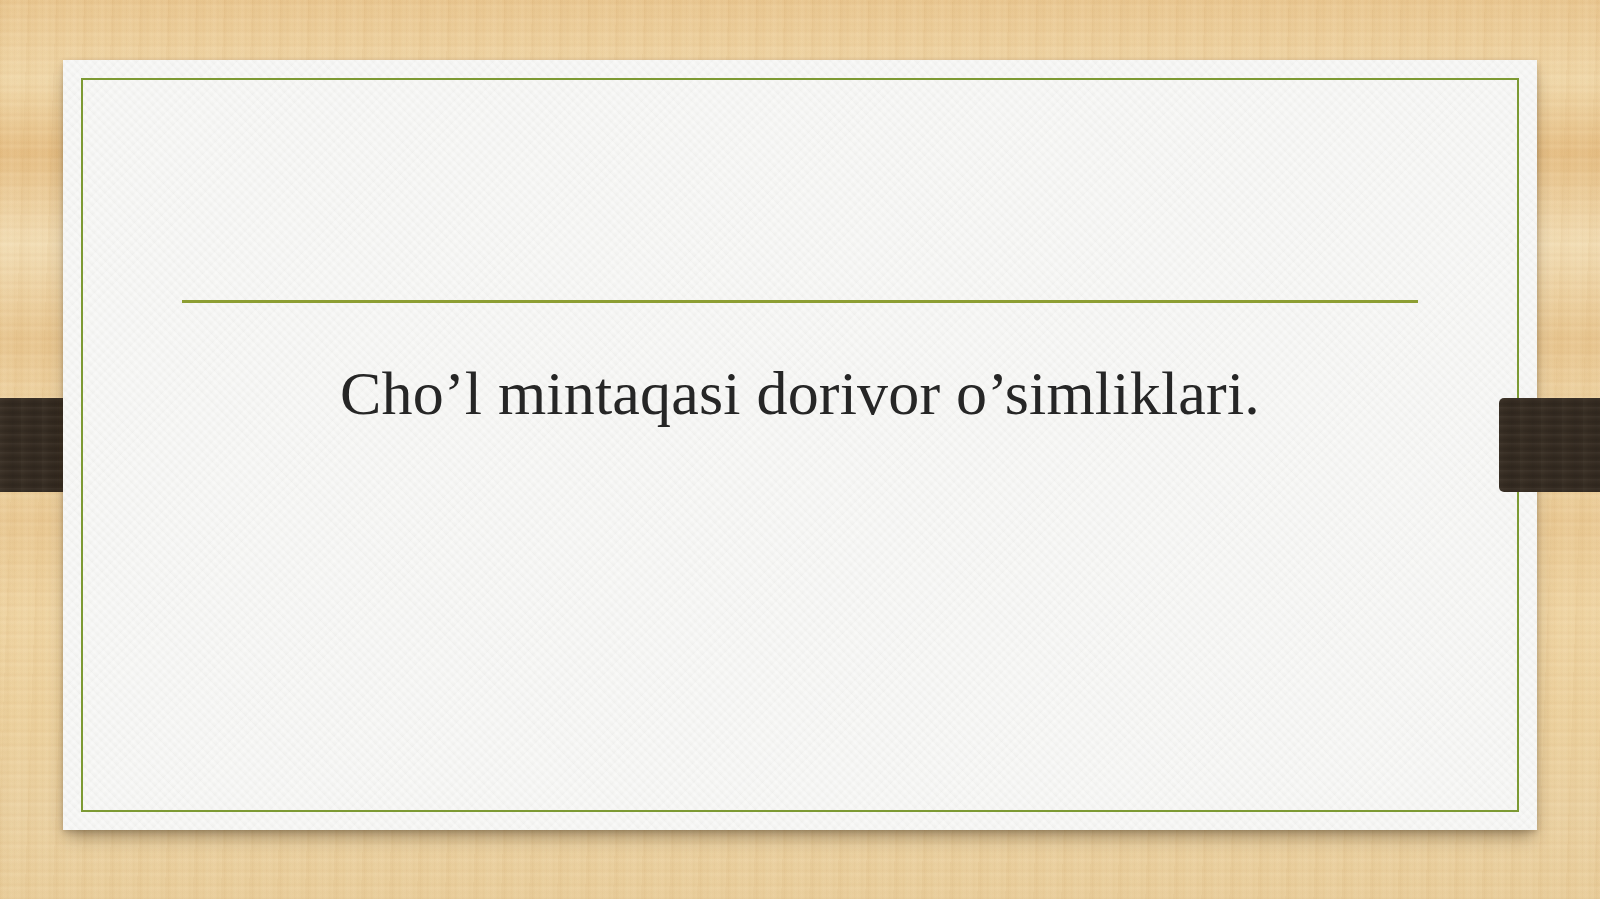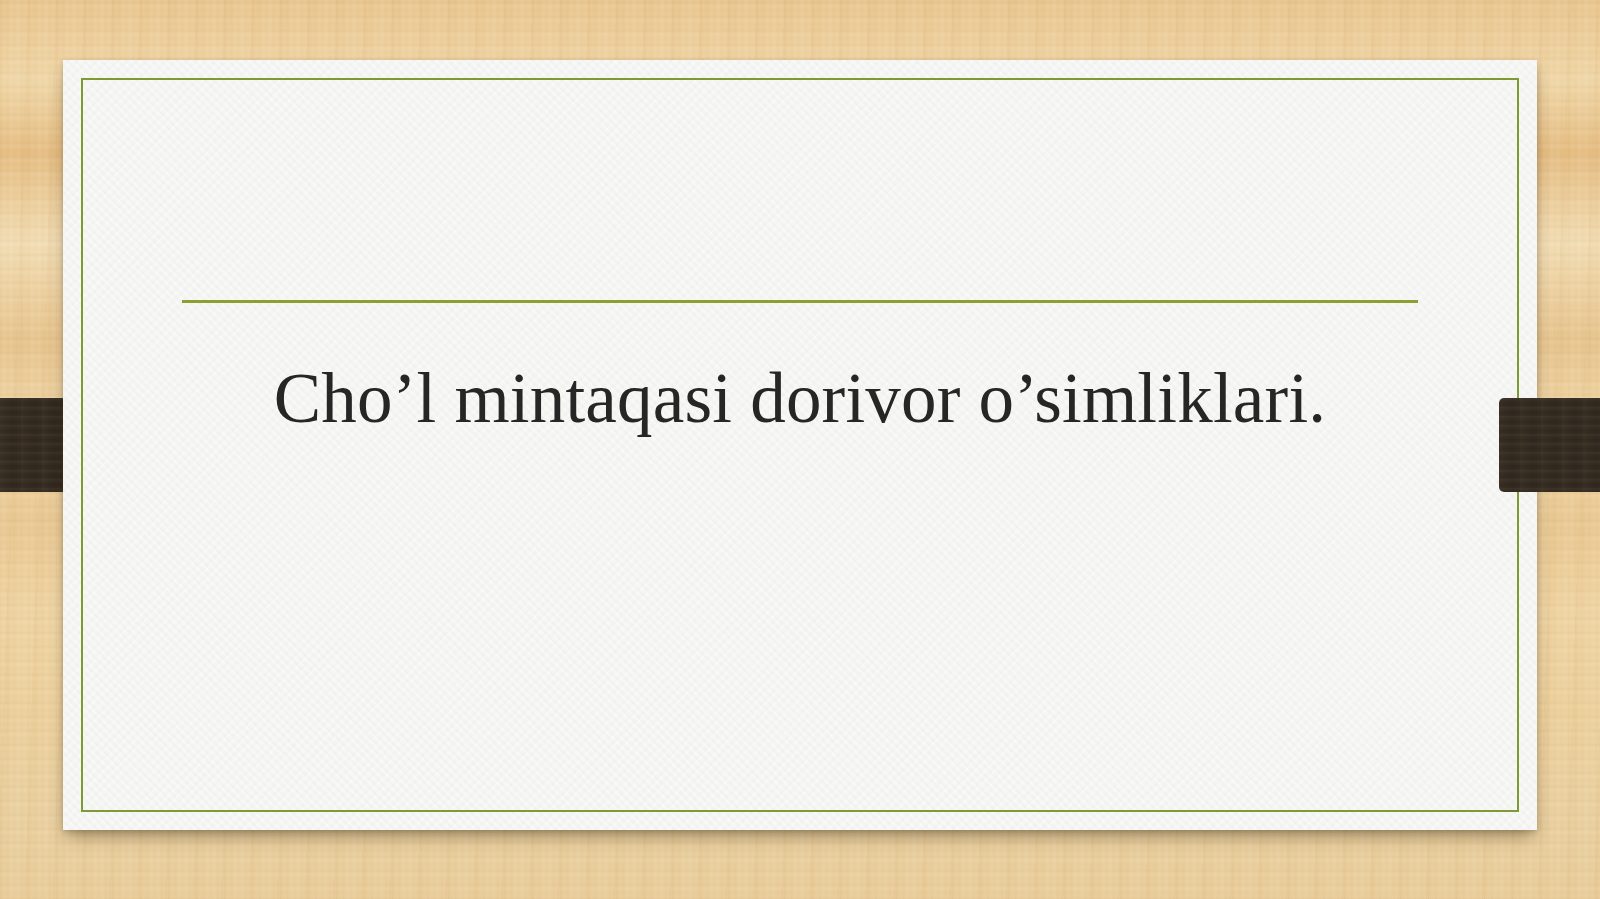--- a/index.html
+++ b/index.html
@@ -155,21 +155,21 @@
     width: 100%;
     height: 0;
     border-top: 3px solid #8d9e33;
     margin: 0 0 54px 0;
   }
 
   .slide-title {
     margin: 0;
     font-family: "Liberation Serif", "DejaVu Serif", serif;
     font-weight: normal;
-    font-size: 71px;
+    font-size: 62px;
     line-height: 1.17;
     letter-spacing: 0.2px;
     color: #262626;
     text-align: center;
     white-space: pre-wrap;
   }
 </style>
 </head>
 <body>
 

